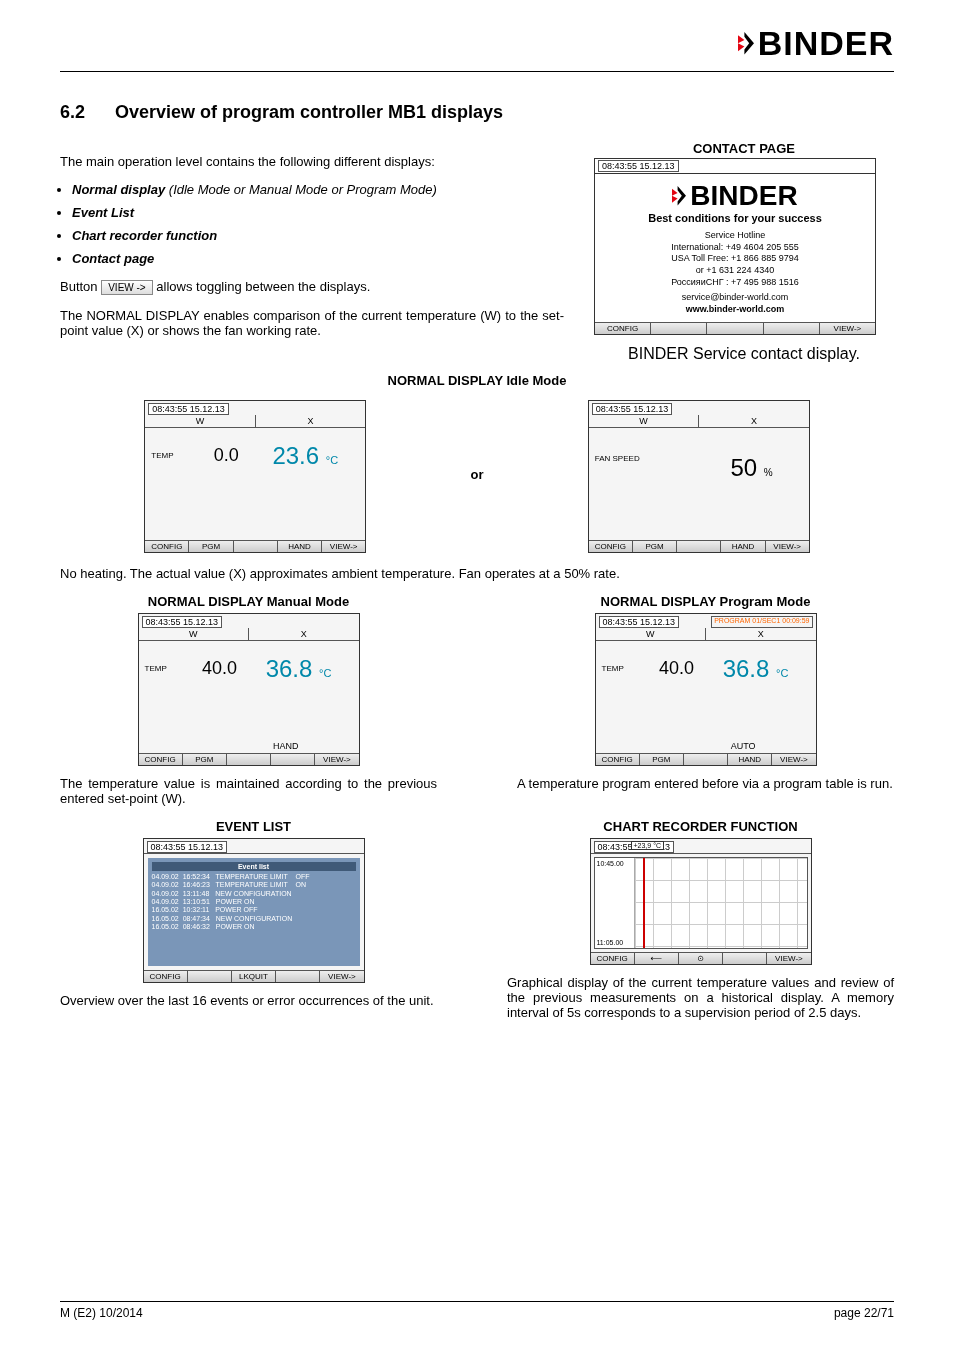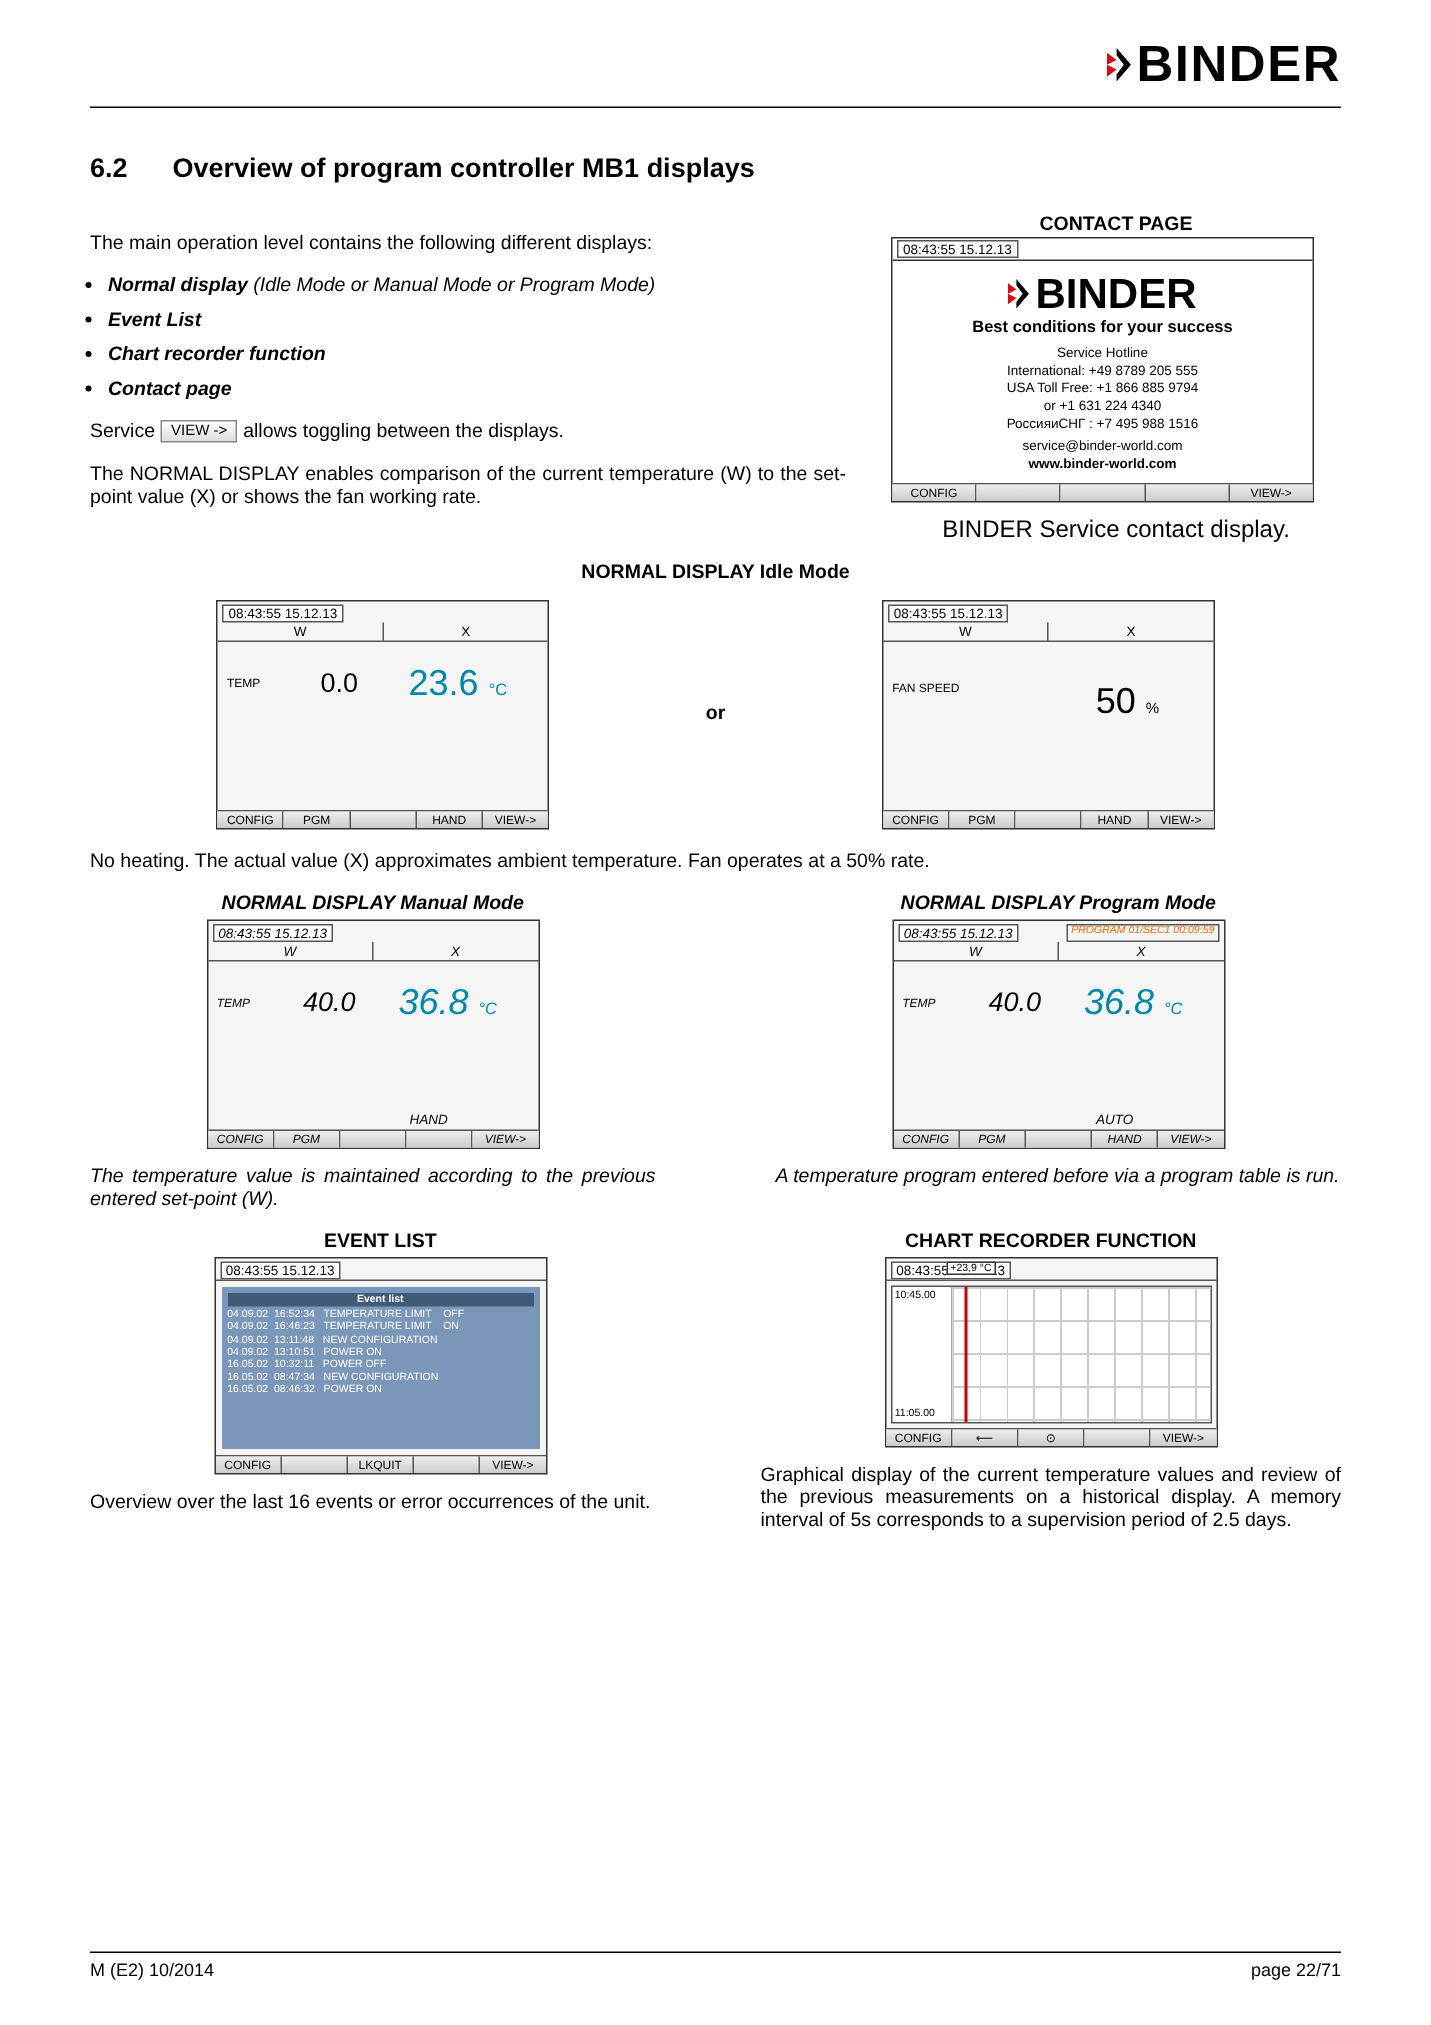--- a/index.html
+++ b/index.html
@@ -199,21 +199,21 @@
   <div class="two-col">
     <div class="col-left">
       <p class="justify">The main operation level contains the following different displays:</p>
       <ul class="bullets">
         <li><span class="bold">Normal display</span><span> (Idle Mode or Manual Mode or Program Mode)</span></li>
         <li><span class="bold">Event List</span></li>
         <li><span class="bold">Chart recorder function</span></li>
         <li><span class="bold">Contact page</span></li>
       </ul>
       <p class="justify">
-        <span>Service </span><span class="btn-inline">VIEW -&gt;</span><span> allows toggling between the displays.</span>
+        <span>Button </span><span class="btn-inline">VIEW -&gt;</span><span> allows toggling between the displays.</span>
       </p>
       <p class="justify">The NORMAL DISPLAY enables comparison of the current temperature (W) to the set-point value (X) or shows the fan working rate.</p>
     </div>
 
     <div class="col-right">
       <div class="caption">CONTACT PAGE</div>
       <div class="contact-panel">
         <div class="ct-ts"><span>08:43:55  15.12.13</span></div>
         <div class="contact-logo">
           <span class="logo-icon" style="width:14px;">
@@ -221,21 +221,21 @@
                 <polygon points="0,4 8,10 0,14" fill="#e30613"></polygon>
                 <polygon points="0,14 8,18 0,24" fill="#e30613"></polygon>
                 <polygon points="8,0 20,14 8,28 8,22 14,14 8,6" fill="#000"></polygon>
               </svg>
           </span>
           <span>BINDER</span>
         </div>
         <div class="contact-slogan">Best conditions for your success</div>
         <div class="contact-body">
           <div>Service Hotline</div>
-          <div>International:   +49 8789 205 555</div>
+          <div>International:   +49 4604 205 555</div>
           <div>USA Toll Free: +1 866 885 9794</div>
           <div>or +1 631 224 4340</div>
           <div>РоссияиСНГ : +7 495 988 1516</div>
           <div class="hl">service@binder-world.com</div>
           <div class="web">www.binder-world.com</div>
         </div>
         <div class="panel-footer">
           <div class="fbtn">CONFIG</div>
           <div class="fbtn"></div>
           <div class="fbtn"></div>
@@ -289,21 +289,21 @@
         <div class="fbtn">CONFIG</div>
         <div class="fbtn">PGM</div>
         <div class="fbtn"></div>
         <div class="fbtn">HAND</div>
         <div class="fbtn">VIEW-&gt;</div>
       </div>
     </div>
   </div>
   <p>No heating. The actual value (X) approximates ambient temperature. Fan operates at a 50% rate.</p>
 
-  <div class="two-col" style="gap:80px;font-style:italic;">
+  <div class="two-col" style="gap:80px;">
     <div style="flex:1;">
       <div class="caption">NORMAL DISPLAY  Manual Mode</div>
       <div class="panel">
         <div class="panel-topbar"><span class="panel-ts">08:43:55  15.12.13</span></div>
         <div class="panel-header2">
             <div class="half">W</div>
             <div class="half">X</div>
           </div>
         <div class="panel-body tall">
           <div class="temp-row">

